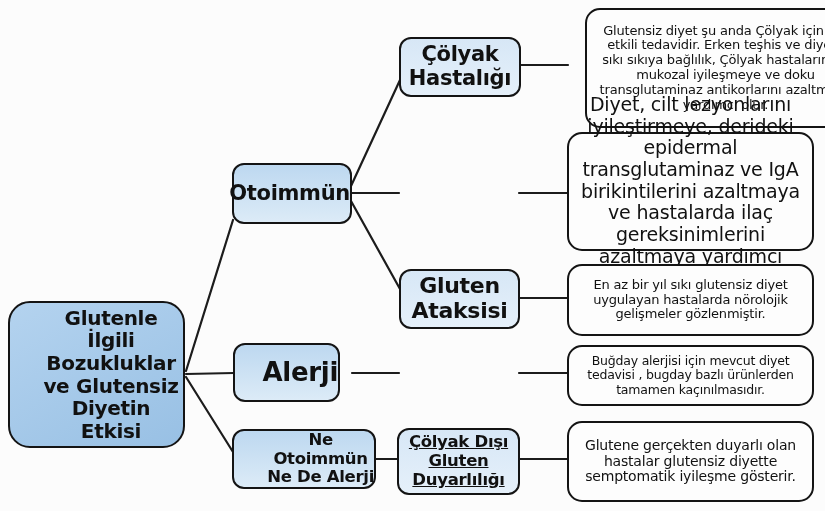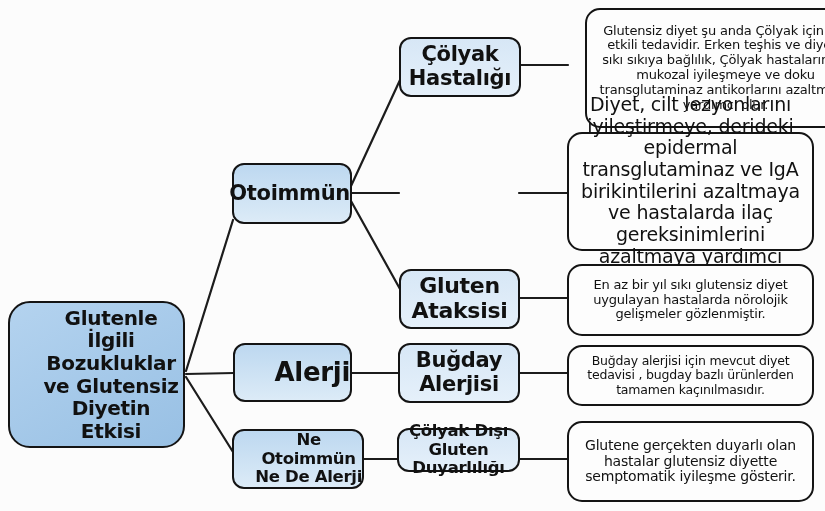--- a/index.html
+++ b/index.html
@@ -92,47 +92,43 @@
 Bozukluklar
 ve Glutensiz
 Diyetin
 Etkisi</span>
   </div>
 
   <div class="node node-category" style="left:232px;top:163px;width:120px;height:61px;font-size:21px;">
     <span>Otoimmün</span>
   </div>
 
-  <div class="node node-category" style="left:233px;top:343px;width:119px;height:59px;font-size:26px;">
+  <div class="node node-category" style="left:233px;top:343px;width:107px;height:59px;font-size:26px;">
     <span>Alerji</span>
   </div>
 
-  <div class="node node-category" style="left:232px;top:429px;width:132px;height:60px;font-size:16.5px;line-height:1.15;padding-left:20px;">
+  <div class="node node-category" style="left:232px;top:429px;width:144px;height:60px;font-size:16.5px;line-height:1.15;padding-left:20px;">
     <span>Ne
 Otoimmün
 Ne De Alerji</span>
   </div>
 
   <div class="node node-leaf" style="left:399px;top:37px;width:122px;height:60px;font-size:21px;">
     <span>Çölyak
 Hastalığı</span>
   </div>
 
 
   <div class="node node-leaf" style="left:399px;top:269px;width:121px;height:60px;font-size:22px;">
     <span>Gluten
 Ataksisi</span>
   </div>
 
-  <div class="node node-leaf" style="left:398px;top:343px;width:122px;height:60px;font-size:21px;">
-    <span>Buğday
-Alerjisi</span>
-  </div>
 
-  <div class="node node-leaf" style="left:397px;top:428px;width:123px;height:44px;font-size:16.5px;line-height:1.15;">
+  <div class="node node-leaf" style="left:397px;top:428px;width:123px;height:67px;font-size:16.5px;line-height:1.15;text-decoration:underline;">
     <span>Çölyak Dışı
 Gluten
 Duyarlılığı</span>
   </div>
 
   <div class="desc" style="left:585px;top:8px;width:281px;height:120px;font-size:13px;line-height:1.14;">
     <p>Glutensiz diyet şu anda Çölyak için tek etkili tedavidir. Erken teşhis ve diyete sıkı sıkıya bağlılık, Çölyak hastalarında, mukozal iyileşmeye ve doku transglutaminaz antikorlarını azaltmaya yardımcı olur.</p>
   </div>
 
   <div class="desc" style="left:567px;top:132px;width:247px;height:119px;font-size:19px;line-height:1.14;">

